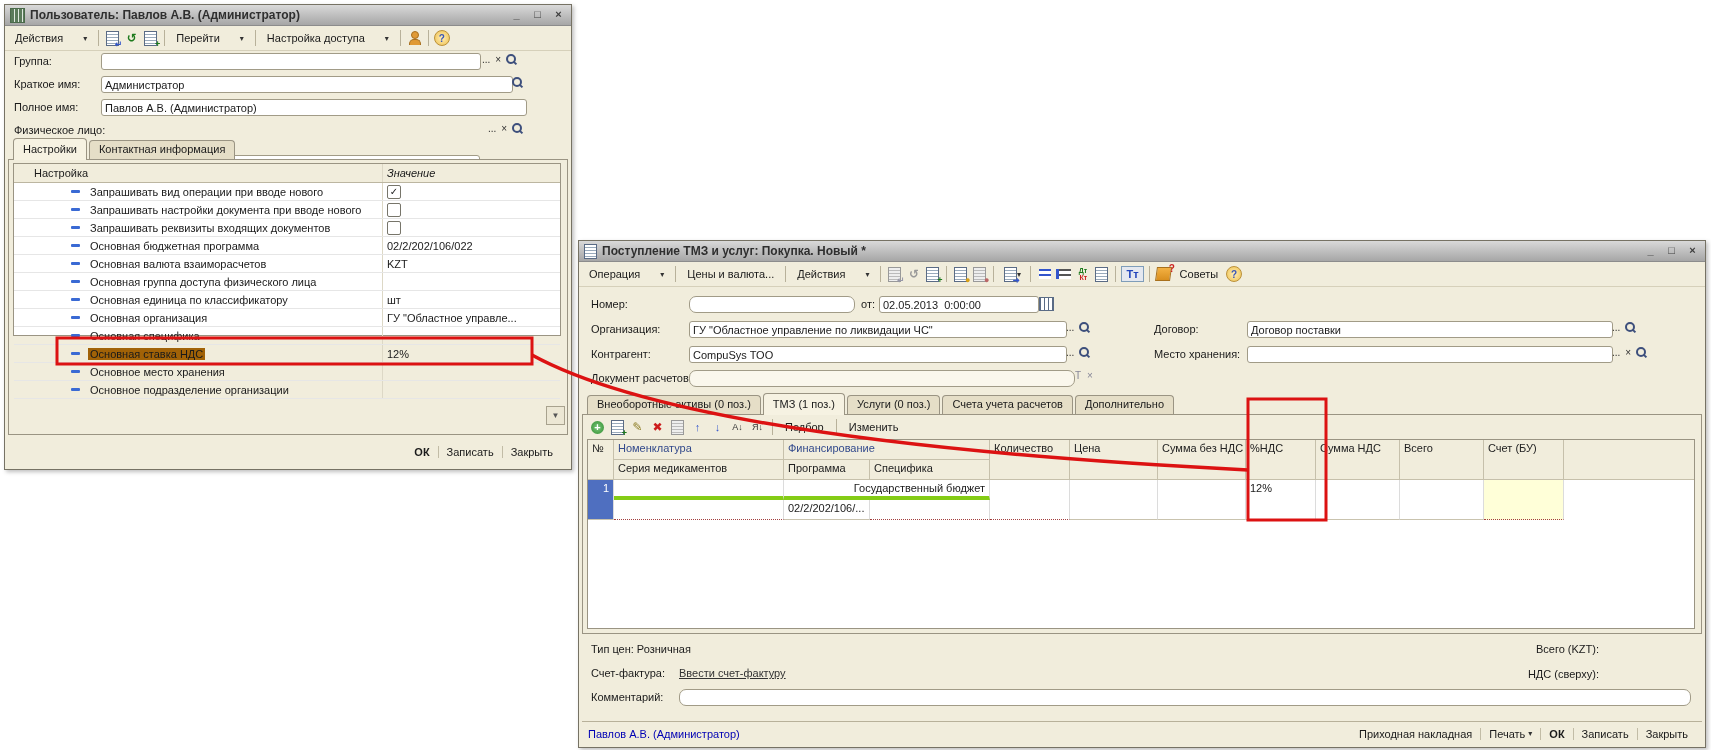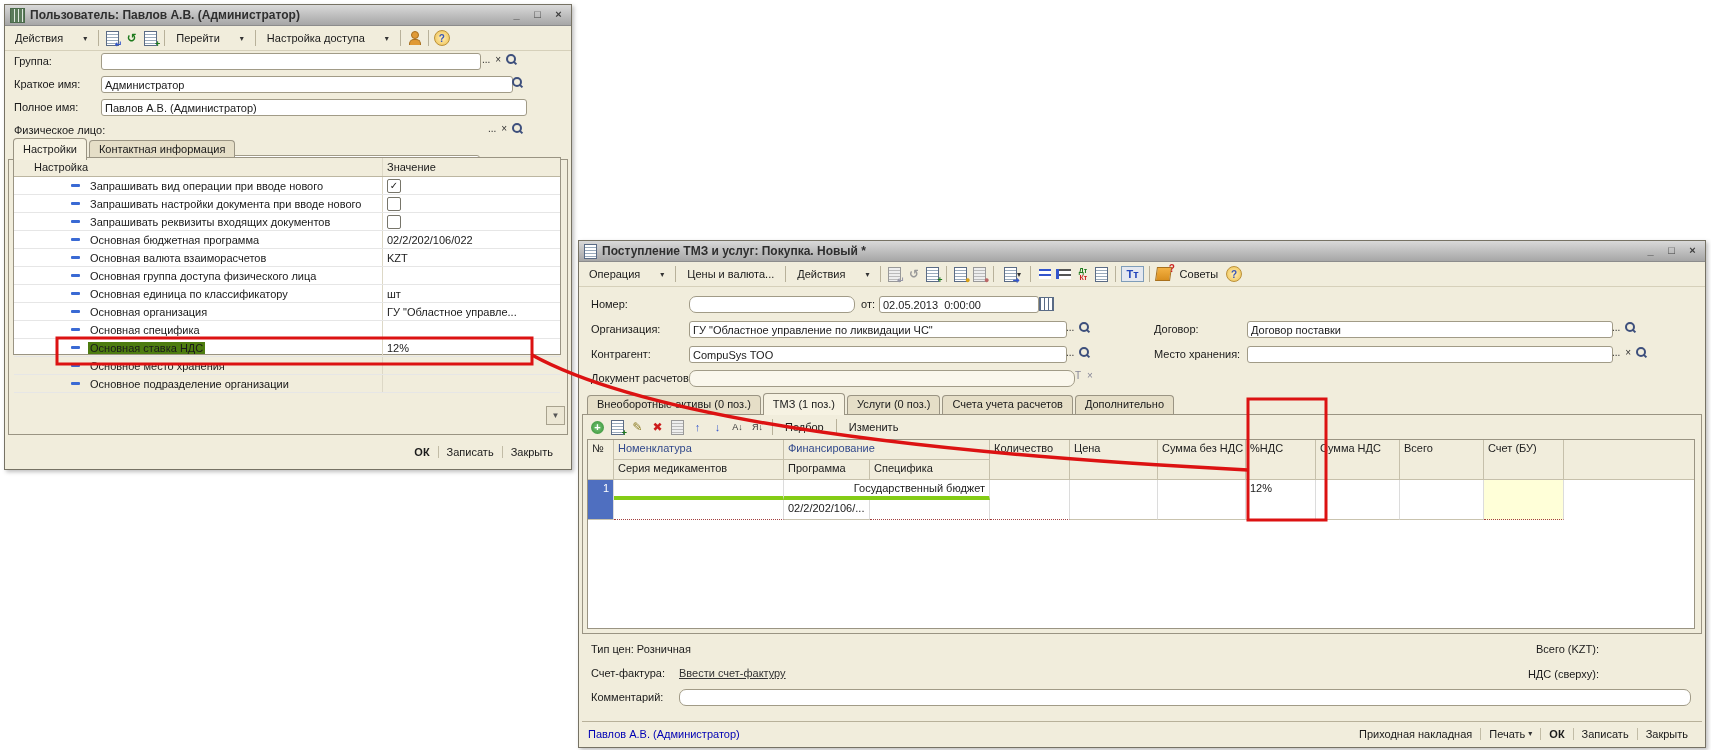--- a/index.html
+++ b/index.html
@@ -51,21 +51,21 @@
   .tab{border:1px solid #9a9483;border-bottom:none;border-radius:4px 4px 0 0;padding:2px 9px 2px 9px;
        background:#e5dec7;height:15px;white-space:nowrap;}
   .tab.active{background:#f6f2e2;padding-top:4px;position:relative;z-index:3;}
   .panel{position:absolute;border:1px solid #9a9483;background:#f1eddc;box-sizing:border-box;}
   
   .ltable{position:absolute;background:#fff;border:1px solid #9a9483;box-sizing:border-box;}
   .lhead{height:18px;background:#f1eddc;border-bottom:1px solid #bcb6a1;display:flex;align-items:center;}
   .lrow{height:17px;border-bottom:1px solid #e6e6e6;position:relative;display:flex;align-items:center;}
   .dash{width:9px;height:3px;background:#3a6ad4;border-radius:1px;margin-left:57px;margin-right:8px;flex:none;}
   .slabel{white-space:nowrap;overflow:hidden;padding:0 2px;}
-  .slabel.sel{background:#4d7c0f;}
+  .slabel.sel{background:#a16207;}
   .colsplit{position:absolute;top:0;bottom:0;left:368px;width:1px;background:#ddd8c6;}
   .sval{position:absolute;left:373px;top:0;height:100%;display:flex;align-items:center;white-space:nowrap;}
   .cb{width:12px;height:12px;background:#fff;border:1px solid #77756a;border-radius:2px;font-size:10px;
       line-height:11px;text-align:center;color:#1a1a1a;}
   .scrolldown{position:absolute;width:17px;height:17px;background:#ece7d4;border:1px solid #a8a28e;
               display:flex;align-items:center;justify-content:center;font-size:8px;color:#555;}
   .btnrow{position:absolute;display:flex;align-items:center;height:20px;}
   .flatbtn{padding:0 8px;border-left:1px solid #c2bca6;white-space:nowrap;display:flex;align-items:center;gap:3px;}
   .flatbtn:first-child{border-left:none;}
   .flatbtn.bold{font-weight:bold;}
@@ -163,24 +163,24 @@
     <span class="fbtn">×</span>
     <span class="lens"></span>
   </span>
 
   <div class="tabs" style="left:8px;top:134px;height:21px;">
     <span class="tab active">Настройки</span>
     <span class="tab">Контактная информация</span>
   </div>
   <div class="panel" style="left:3px;top:154px;width:560px;height:276px;"></div>
 
-  <div class="ltable" style="left:8px;top:152px;width:548px;height:198px;">
+  <div class="ltable" style="left:8px;top:158px;width:548px;height:173px;">
     <div class="lhead">
       <span style="padding-left:20px;">Настройка</span>
-      <span style="position:absolute;left:373px;">Значение</span>
+      <span style="position:absolute;left:373px;font-style:italic;">Значение</span>
       <span class="colsplit" style="top:0;height:18px;"></span>
     </div>
     <div class="lrow">
       <span class="dash"></span>
       <span class="slabel">Запрашивать вид операции при вводе нового</span>
       <span class="colsplit"></span>
       <span class="sval">
           <span class="cb">✓</span>
         </span>
     </div>

